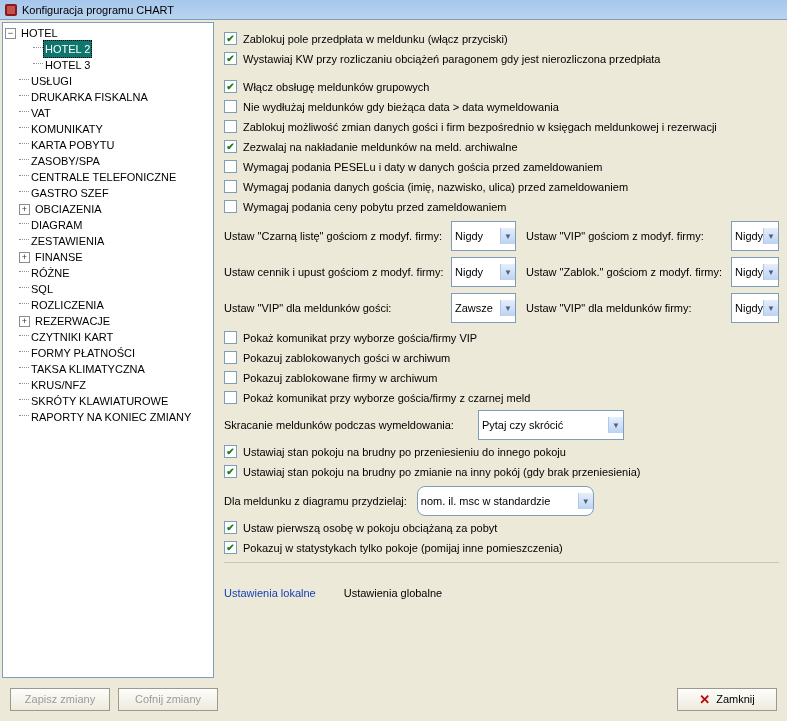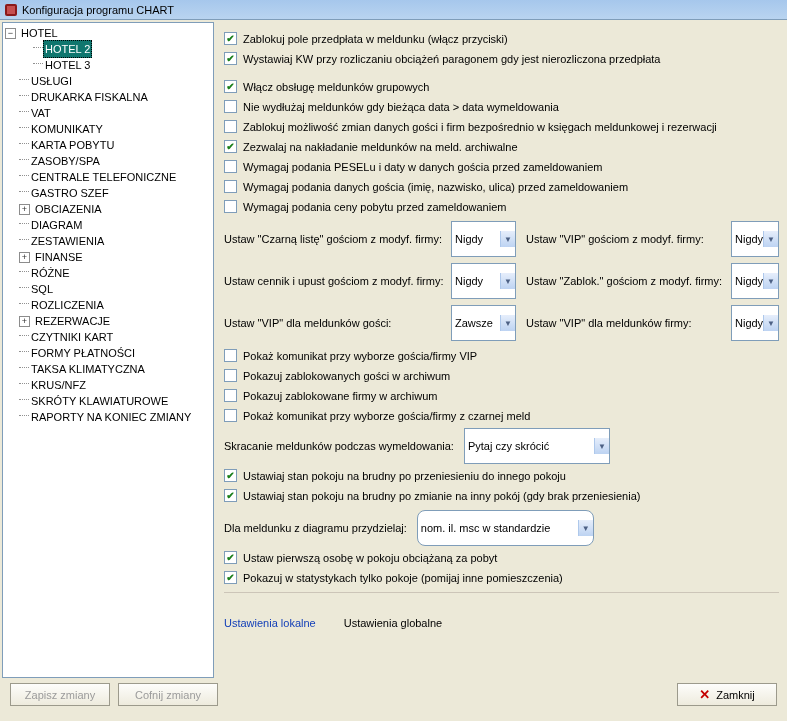--- a/index.html
+++ b/index.html
@@ -109,21 +109,21 @@
     align-items: center;
     row-gap: 6px;
     column-gap: 4px;
     margin-top: 6px;
     margin-bottom: 6px;
   }
   .form-grid .lbl { white-space: nowrap; }
   .select {
     border: 1px solid #7F9DB9;
     background: #fff;
-    height: 36px;
+    height: 30px;
     display: flex;
     align-items: center;
     justify-content: space-between;
     padding-left: 3px;
     font-size: 11px;
   }
   .select .arrow {
     width: 15px;
     height: 16px;
     background: linear-gradient(to bottom,#E6EEFB,#BDD3F2);
@@ -146,21 +146,21 @@
     margin-top: 24px;
     display: flex;
     gap: 28px;
   }
   .tabs-line .active { color: #1440B8; }
   .footer {
     position: absolute;
     left: 0; right: 0; bottom: 0;
     height: 38px;
     display: flex;
-    align-items: flex-start;
+    align-items: center;
     justify-content: space-between;
     padding: 0 10px 6px 10px;
   }
   .btn {
     height: 23px;
     min-width: 100px;
     border: 1px solid #9C9A8C;
     background: linear-gradient(to bottom,#FDFDFB,#EEEBDD);
     padding: 0 12px;
     display: inline-flex;
@@ -391,21 +391,21 @@
           <span>Pokazuj zablokowane firmy w archiwum</span>
         </div>
         <div class="row">
           <span class="cb"></span>
           <span>Pokaż komunikat przy wyborze gościa/firmy z czarnej meld</span>
         </div>
       </div>
 
     <div class="row" style="margin-top:4px;">
       <span>Skracanie meldunków podczas wymeldowania:</span>
-      <div class="select select-wide" style="margin-left:10px;">
+      <div class="select select-wide" style="margin-left:24px;">
         <span>Pytaj czy skrócić</span>
           <span class="arrow">▼</span>
       </div>
     </div>
 
     <div id="groupD">
         <div class="row">
           <span class="cb checked"></span>
           <span>Ustawiaj stan pokoju na brudny po przeniesieniu do innego pokoju</span>
         </div>

